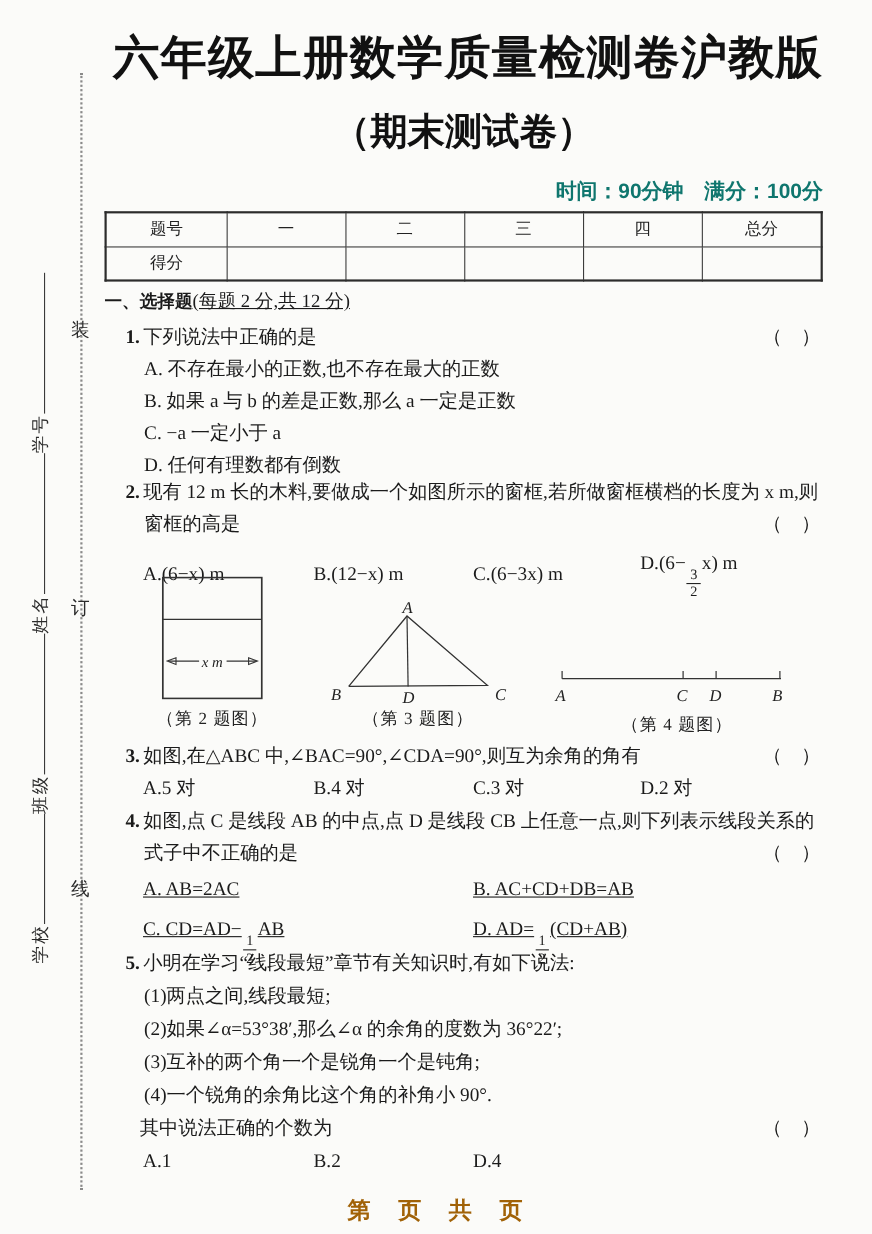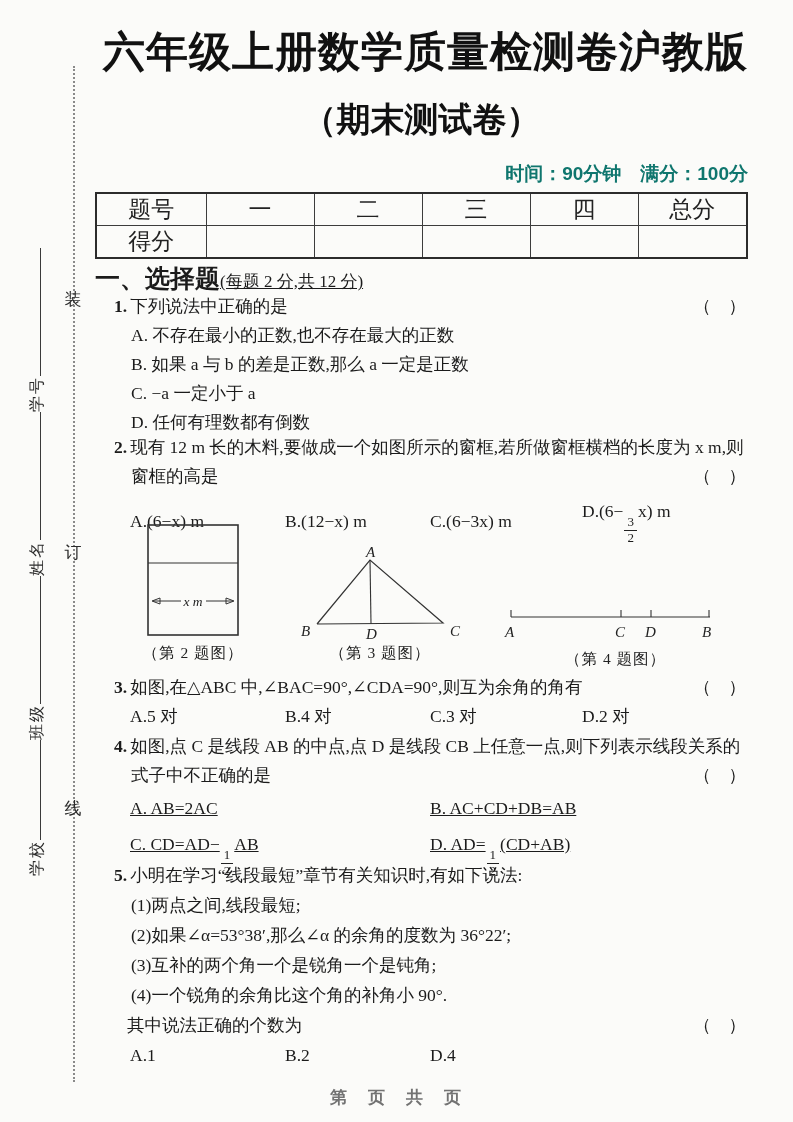--- a/index.html
+++ b/index.html
@@ -43,30 +43,30 @@
     font-size:34px; font-weight:700; color:#111;
   }
   .info-line {
     position:absolute; top:161px; left:0; width:653px; text-align:right;
     font-size:19px; font-weight:700; color:#0f766e;
   }
 
   table.score-table {
     position:absolute; top:192px; left:0; width:653px;
     border-collapse:collapse; border:2px solid #2c2c2c;
-    font-size:23px;
+    font-size:15px;
   }
   table.score-table td {
     border:1px solid #3c3c3c; height:31px; text-align:center; vertical-align:middle;
     color:#222;
   }
   td.c0 { width:110px; } td.c1,td.c2,td.c3,td.c4 { width:108px; }
 
   .sec-heading { position:absolute; top:262px; left:0; font-size:18px; }
-  .sec-bold { font-family:"Liberation Sans","DejaVu Sans",sans-serif; font-weight:700; font-size:25px; }
+  .sec-bold { font-family:"Liberation Sans","DejaVu Sans",sans-serif; font-weight:700; font-size:16px; }
   .sec-note { font-size:17px;text-decoration:underline; }
 
   .q { position:absolute; left:0; width:653px; font-size:17.5px; line-height:29px; }
   .stem { padding-left:36px; text-indent:-17px; }
   .qnum { font-weight:700; margin-right:3px; }
   .bracket { position:absolute; right:2px; white-space:pre; }
   .optlines { margin-left:36px; }
   .optrow { display:grid; margin-left:35px; align-items:center; }
   .cols4 { grid-template-columns:155px 145px 152px auto; }
   .cols2 { grid-template-columns:300px auto;text-decoration:underline; }
@@ -86,21 +86,21 @@
   .fig-caption {
     position:absolute; text-align:center; font-size:15.5px; color:#222;
     letter-spacing:1px;
   }
   svg line, svg polyline, svg rect, svg path { stroke:#333; fill:none; }
   svg text { fill:#222; stroke:none; font-family:"Liberation Serif","DejaVu Serif",serif; font-style:italic; font-size:15px; }
   svg text.dim { font-size:13.5px; }
 
   .footer {
     position:absolute; top:1086px; left:0; width:793px; text-align:center;
-    font-size:17px; font-weight:700; color:#737373; letter-spacing:2px;
+    font-size:21px; font-weight:700; color:#a16207; letter-spacing:2px;
   }
 </style>
 </head>
 <body>
 
 <div class="dotted-line"></div>
 <span class="fold-char" style="top:288px">装</span>
 <span class="fold-char" style="top:541px">订</span>
 <span class="fold-char" style="top:797px">线</span>
 

